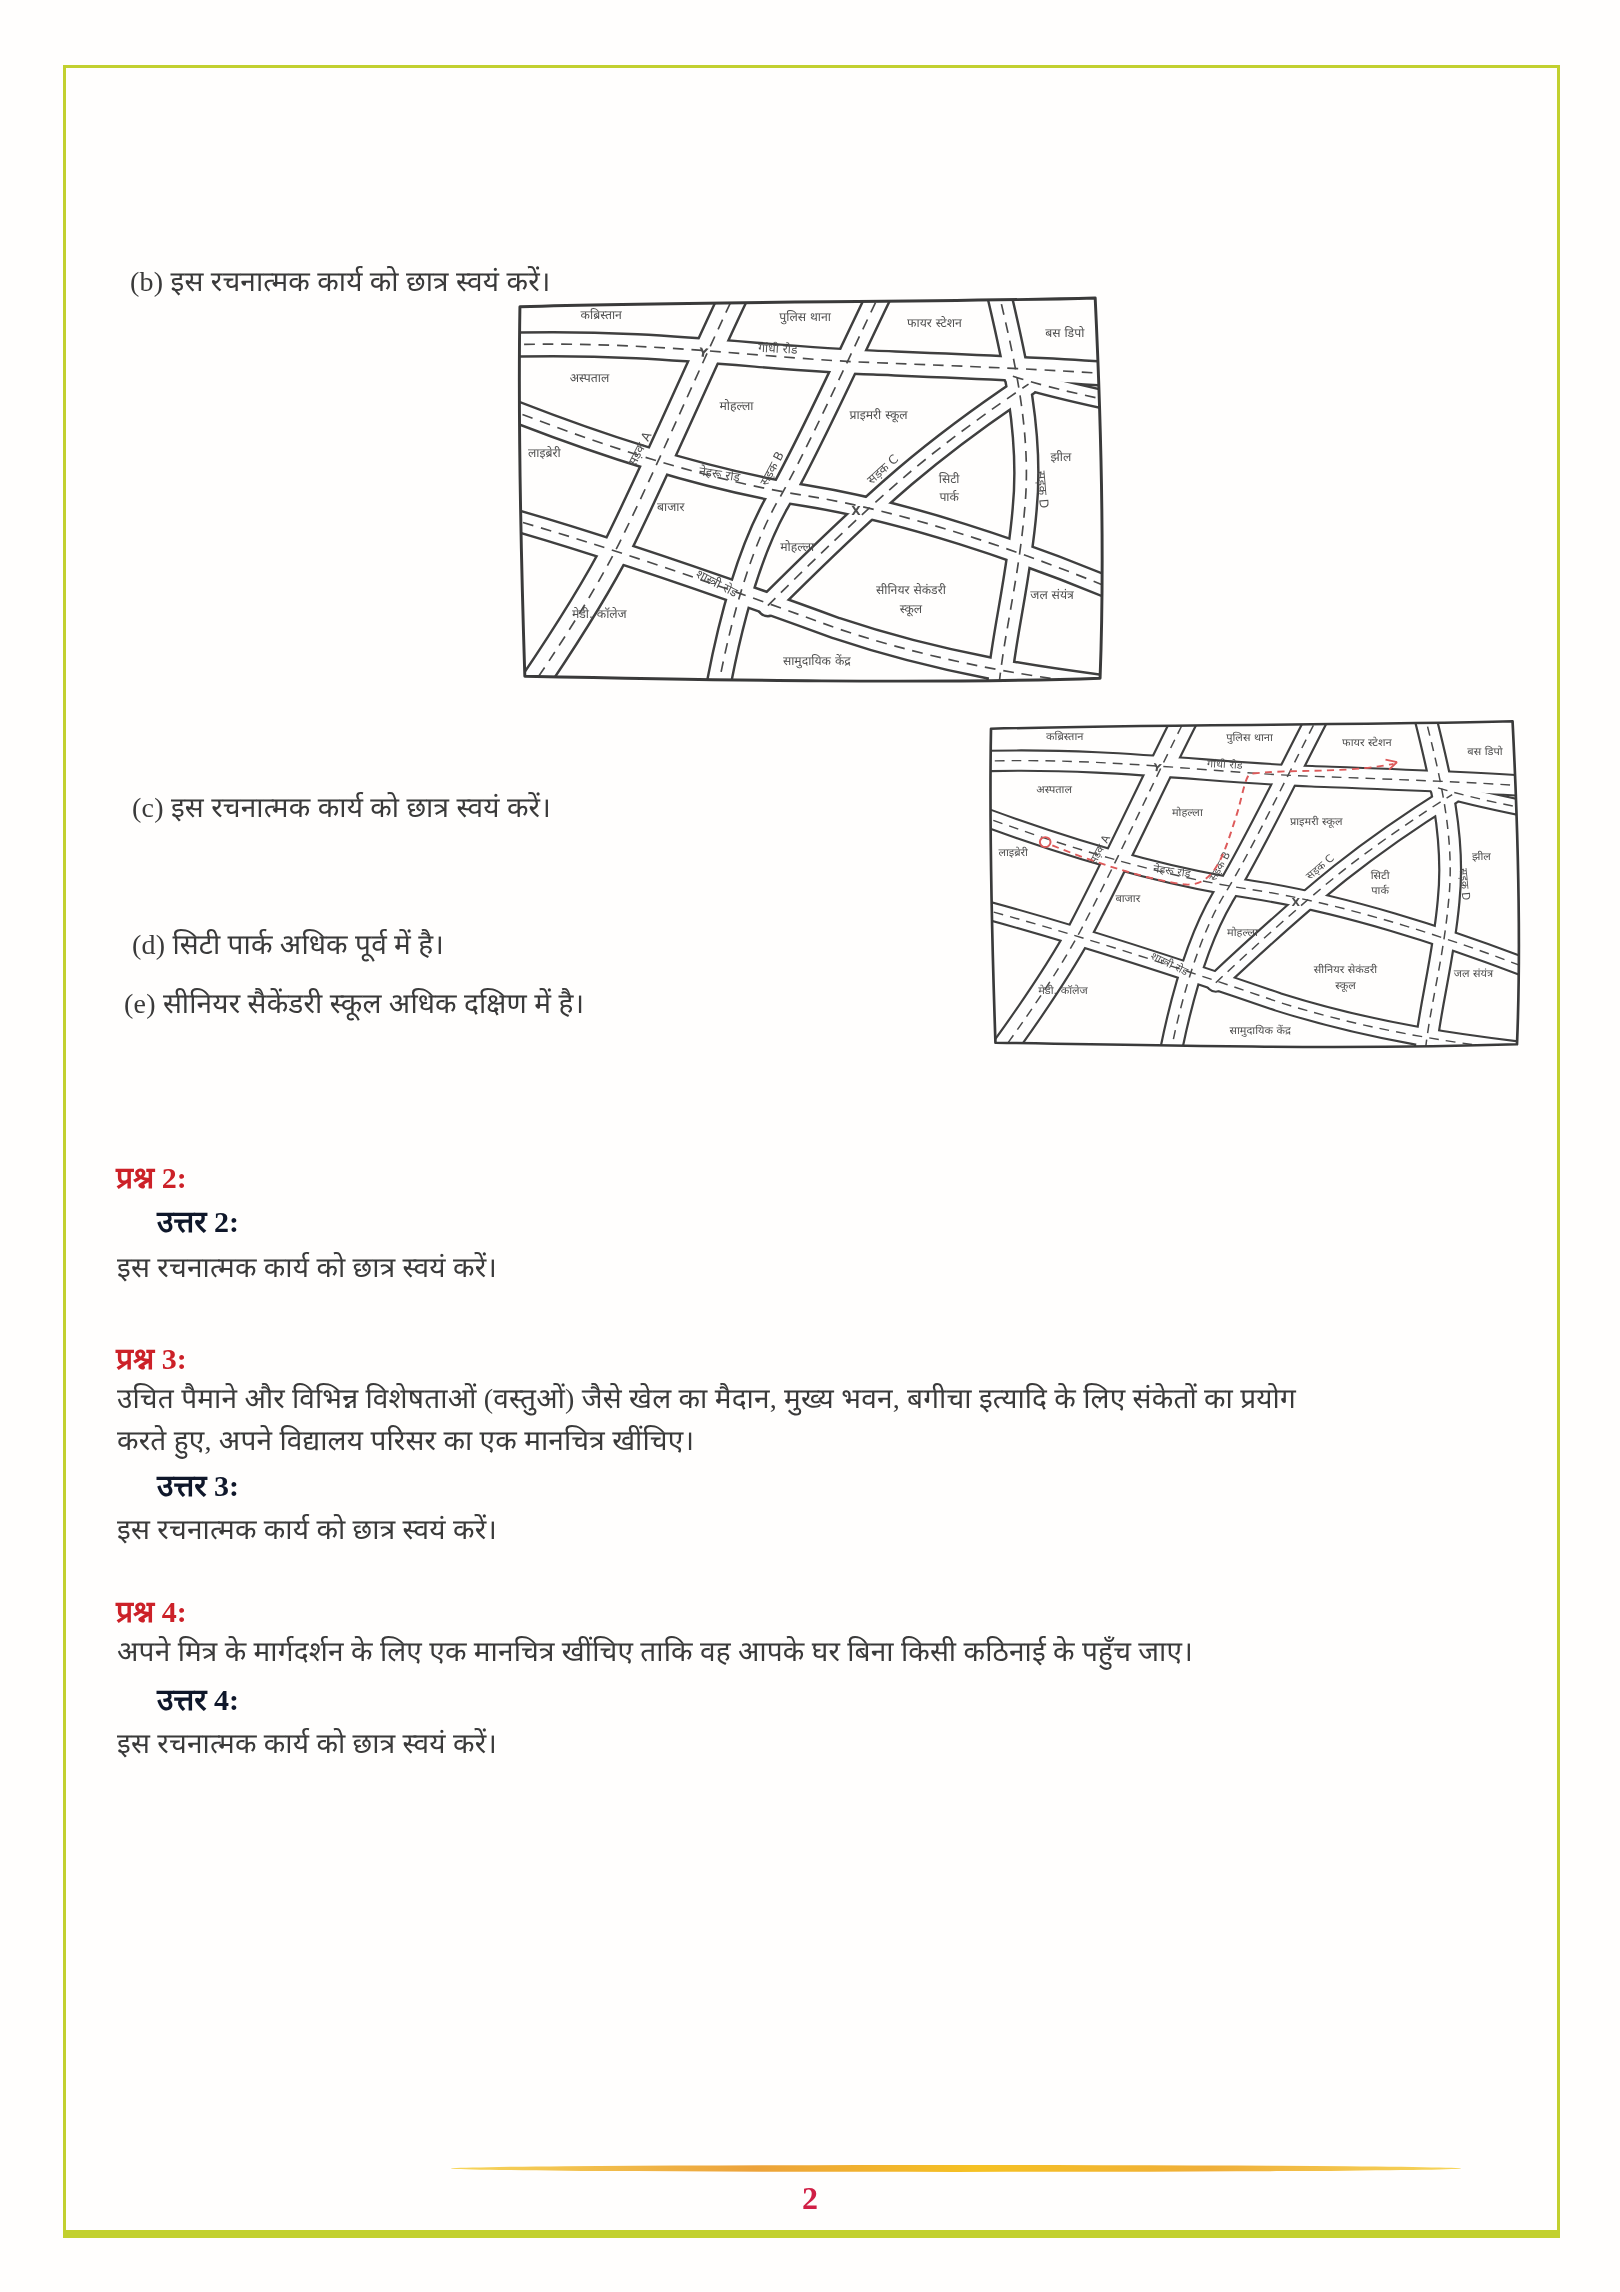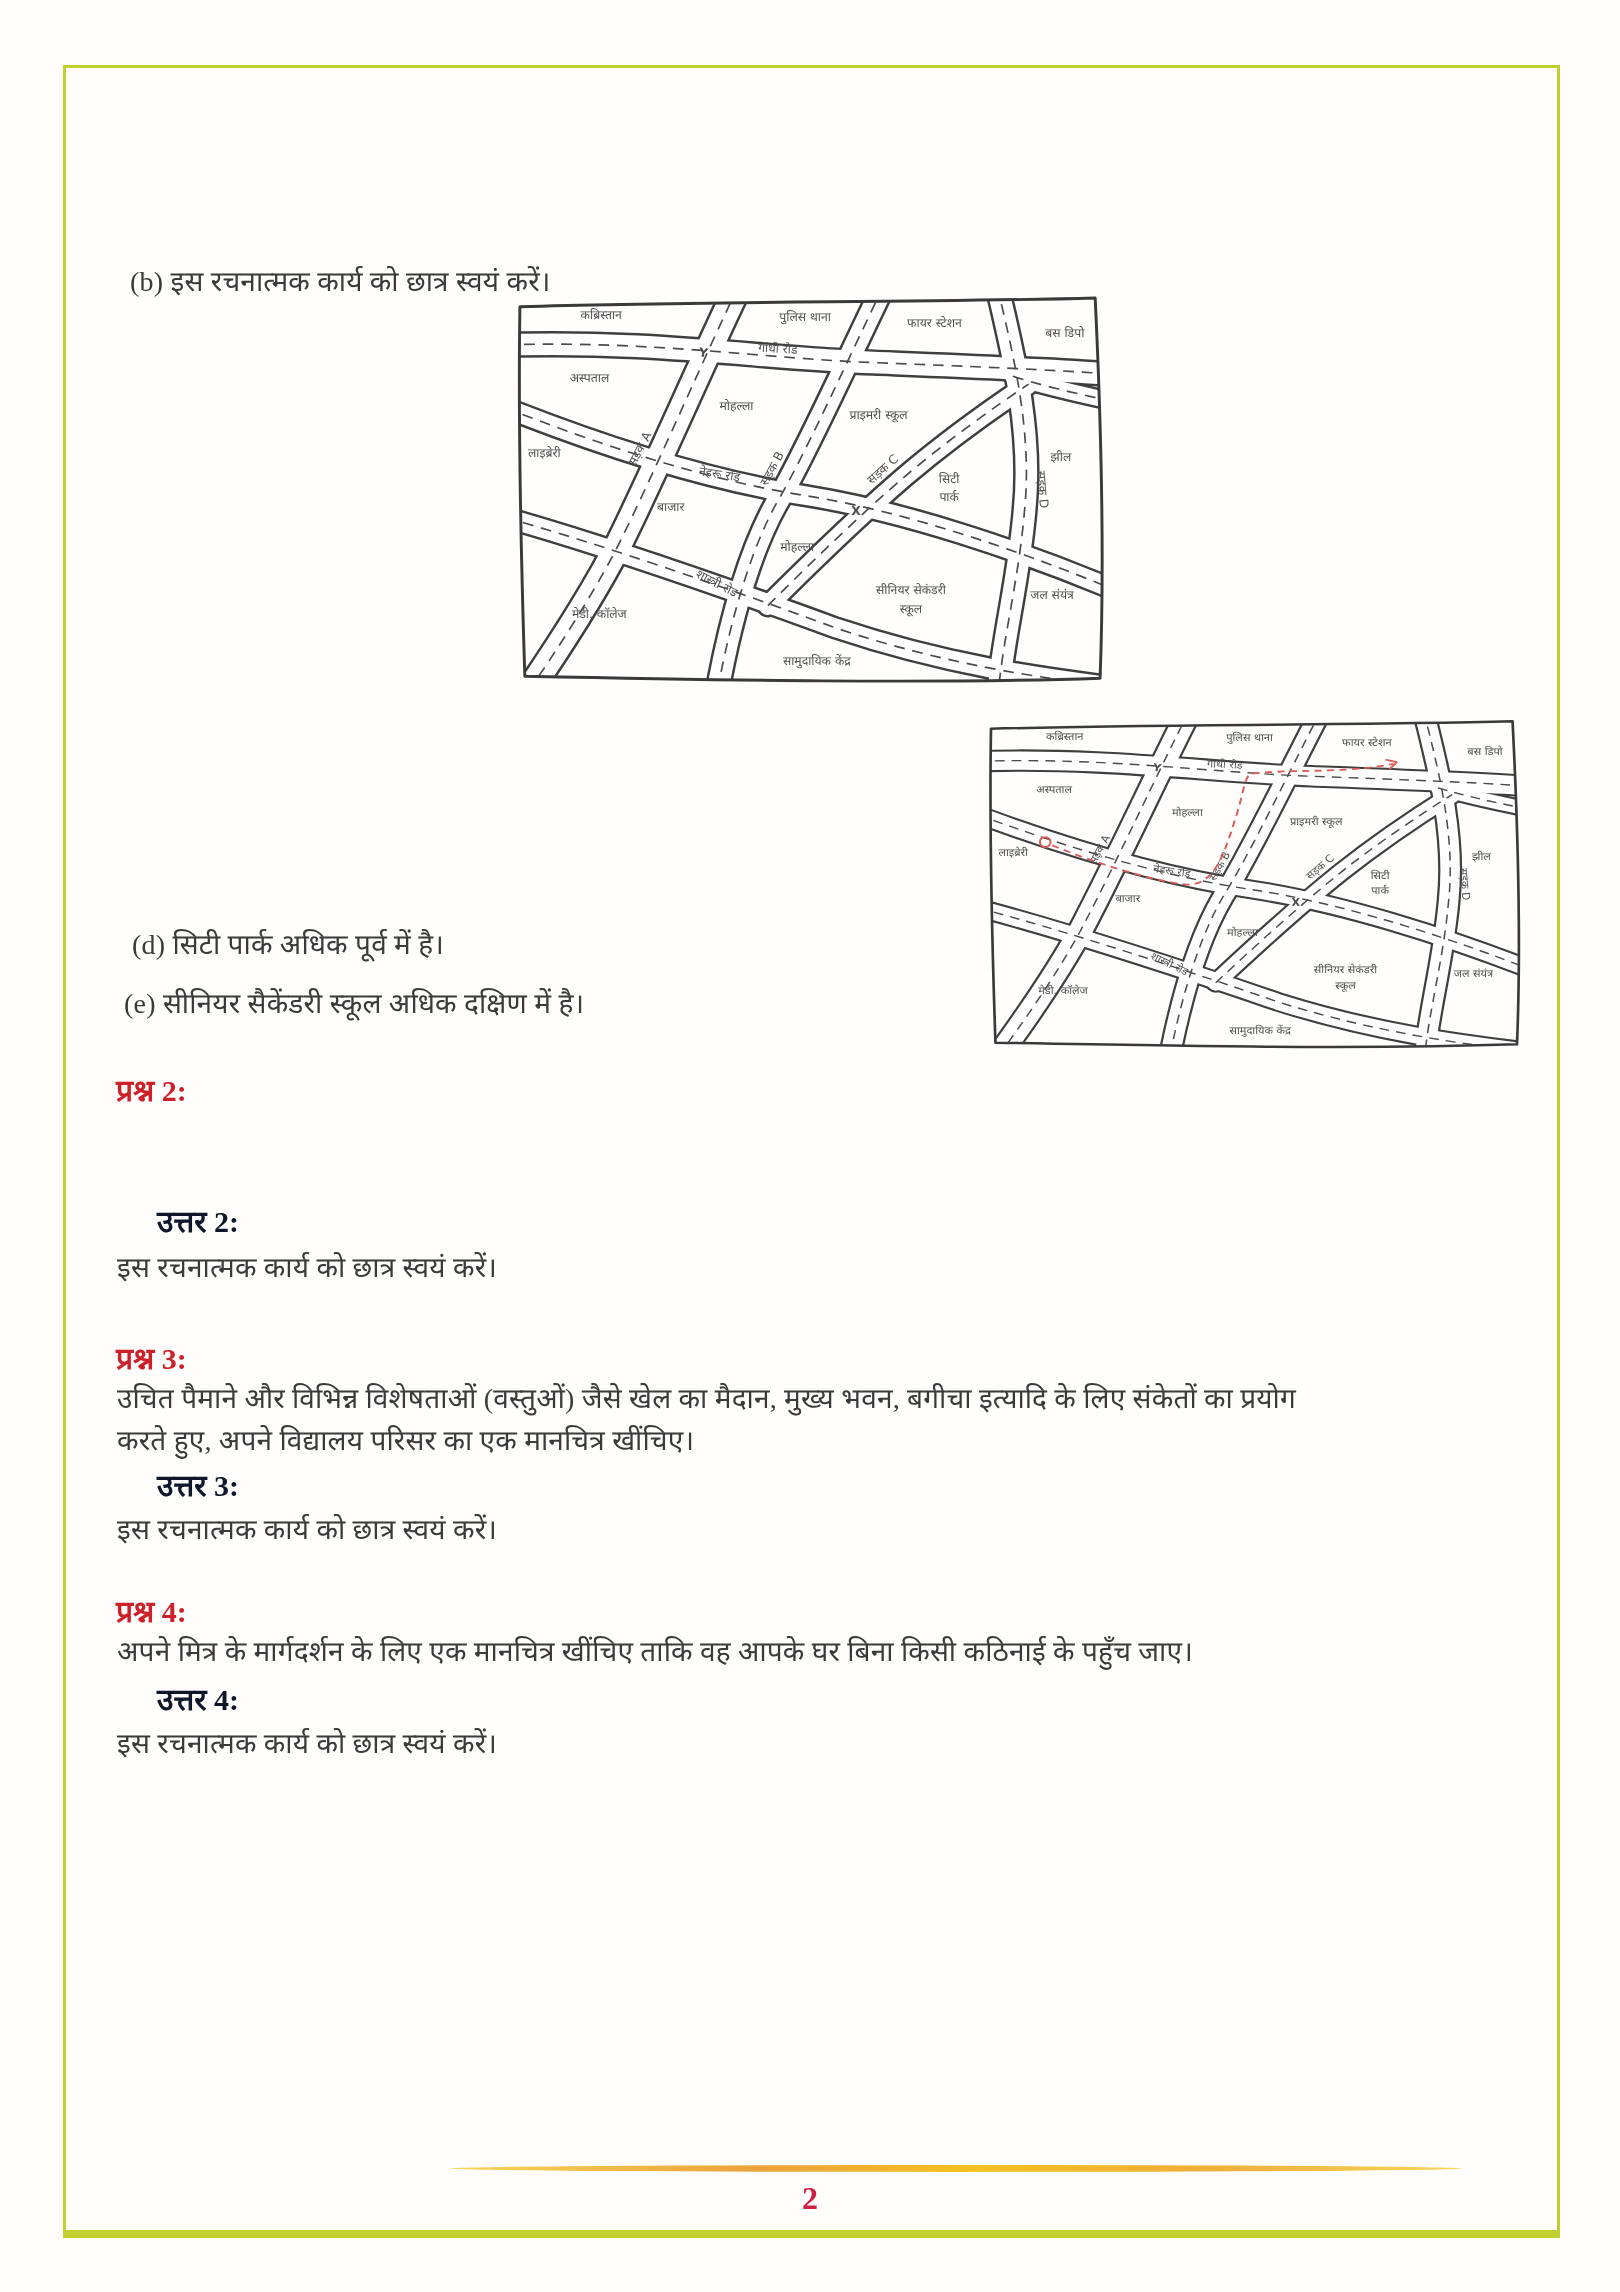--- a/index.html
+++ b/index.html
@@ -117,35 +117,36 @@
             <text x="312" y="379">सामुदायिक केंद्र</text>
           </g>
           <text class="mark" x="196" y="64" transform="rotate(10 196 60)" text-anchor="middle">Y</text>
           <text class="mark" x="352" y="226" text-anchor="middle">X</text>
         </g>
       </defs>
       <use href="#basemap"></use>
     </svg>
   </div>
 
+  <div class="abs body-text" style="left:132px;top:787px;">(c) इस रचनात्मक कार्य को छात्र स्वयं करें।</div>
   <div class="abs body-text" style="left:132px;top:924px;">(d) सिटी पार्क अधिक पूर्व में है।</div>
   <div class="abs body-text" style="left:124px;top:983px;">(e) सीनियर सैकेंडरी स्कूल अधिक दक्षिण में है।</div>
 
   <div class="abs" style="left:983px;top:718px;">
     <svg class="map-svg" width="542" height="333" viewBox="0 0 610 400" preserveAspectRatio="none">
       <use href="#basemap"></use>
       <g>
         <circle cx="70" cy="149" r="6" fill="none" stroke="#dd5a5a" stroke-width="2.2"></circle>
         <path class="route-path" d="M78,153 C130,176 196,197 229,200 C263,202 273,156 285,118 C292,94 294,75 300,67 C336,63 366,64 386,63 C420,62 444,59 462,55"></path>
         <path class="route-solid" d="M466,53 L453,50 M466,53 L457,62"></path>
       </g>
     </svg>
   </div>
 
-  <div class="abs q-head" style="left:116px;top:1069px;text-align:center;">प्रश्न 2:</div>
+  <div class="abs q-head" style="left:116px;top:1156px;text-align:center;">प्रश्न 2:</div>
   <div class="abs a-head" style="left:157px;top:1200px;">उत्तर 2:</div>
   <div class="abs body-text" style="left:117px;top:1247px;">इस रचनात्मक कार्य को छात्र स्वयं करें।</div>
 
   <div class="abs q-head" style="left:116px;top:1337px;">प्रश्न 3:</div>
   <div class="abs body-text" style="left:117px;top:1378px;">उचित पैमाने और विभिन्न विशेषताओं (वस्तुओं) जैसे खेल का मैदान, मुख्य भवन, बगीचा इत्यादि के लिए संकेतों का प्रयोग</div>
   <div class="abs body-text" style="left:117px;top:1420px;">करते हुए, अपने विद्यालय परिसर का एक मानचित्र खींचिए।</div>
   <div class="abs a-head" style="left:157px;top:1464px;">उत्तर 3:</div>
   <div class="abs body-text" style="left:117px;top:1509px;">इस रचनात्मक कार्य को छात्र स्वयं करें।</div>
 
   <div class="abs q-head" style="left:116px;top:1590px;">प्रश्न 4:</div>

